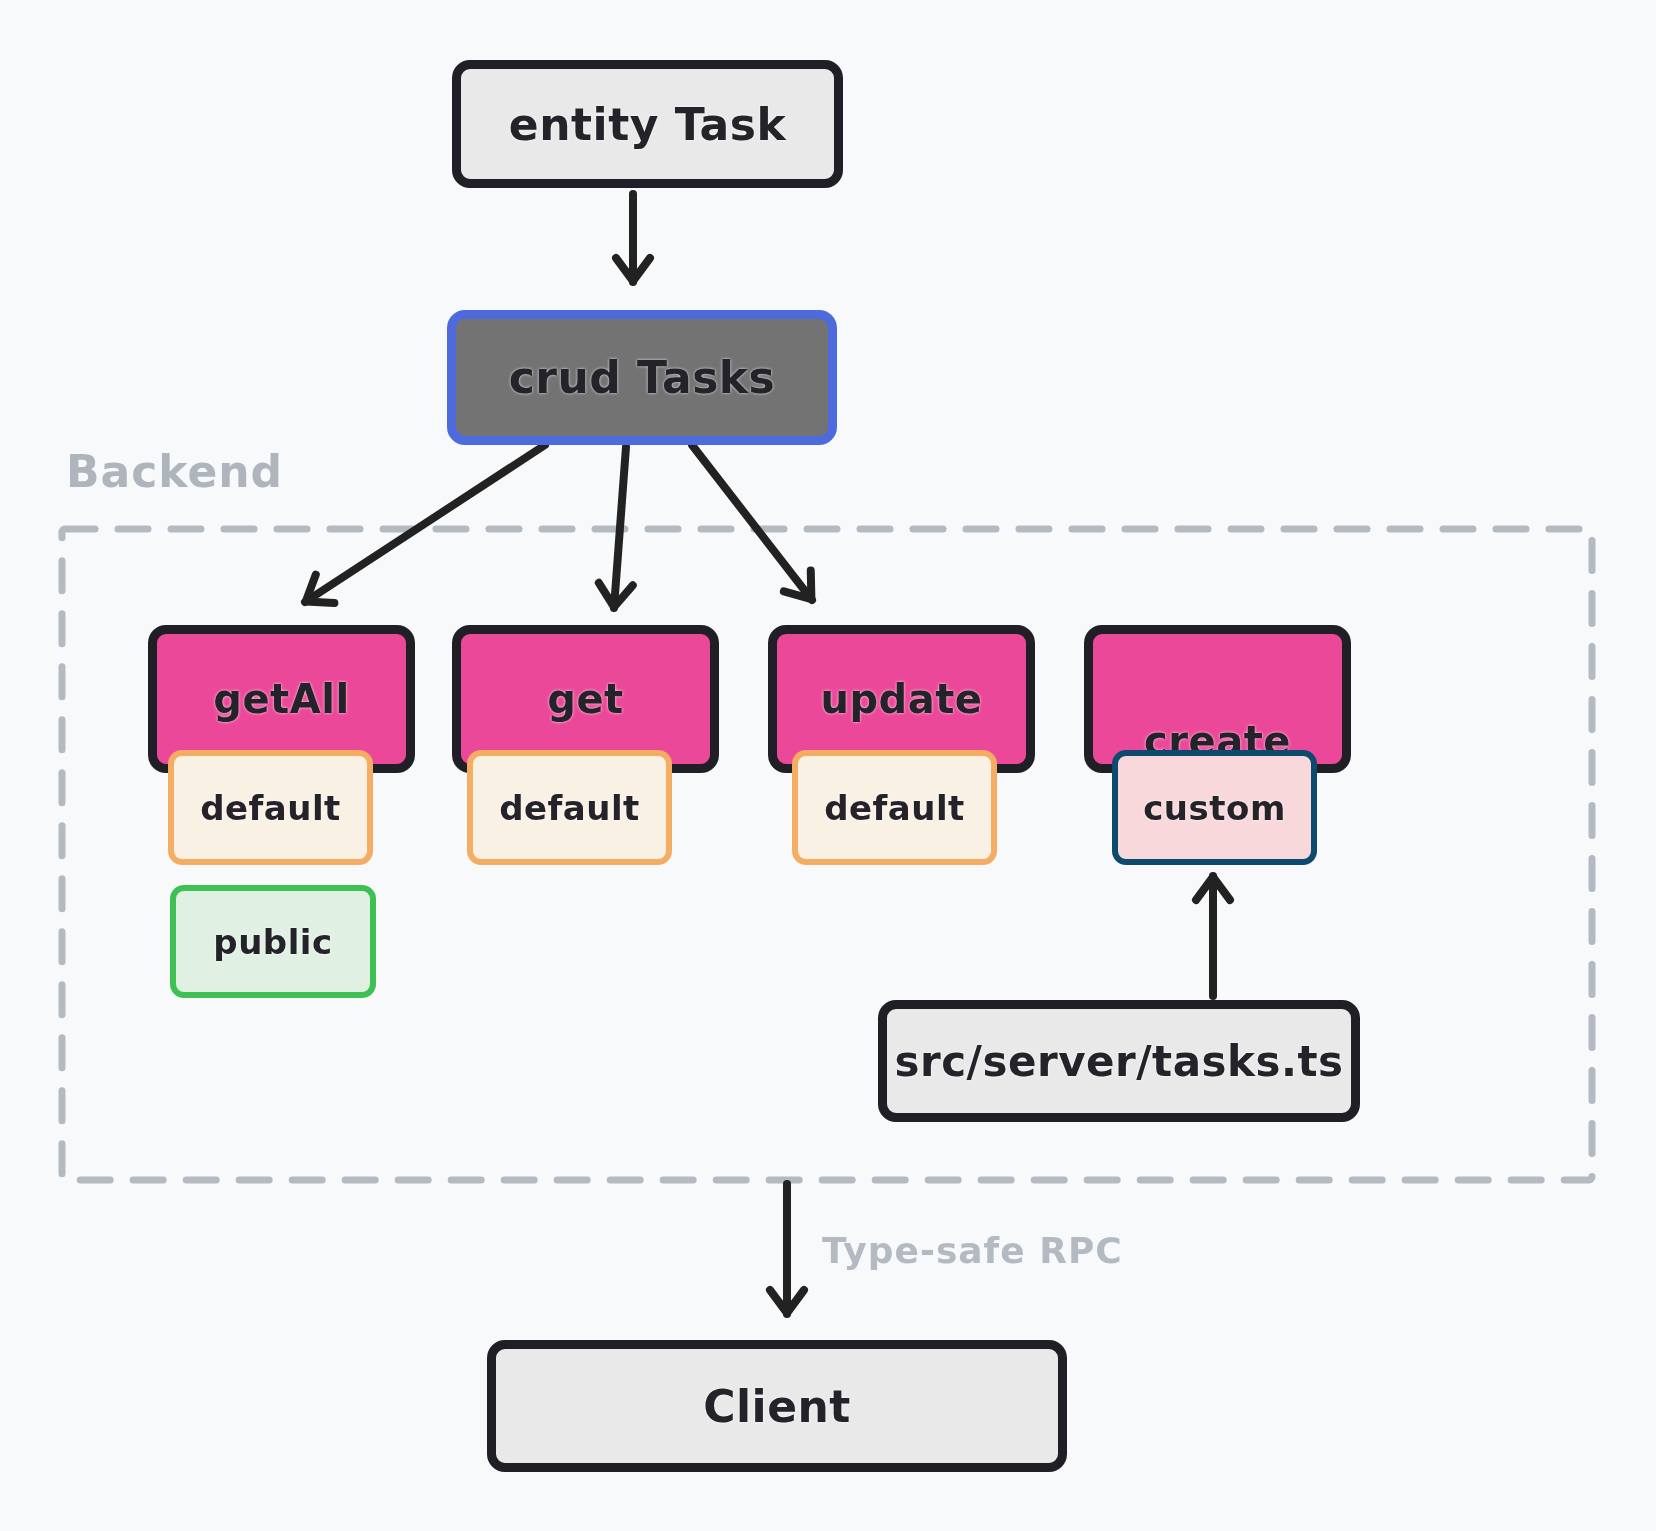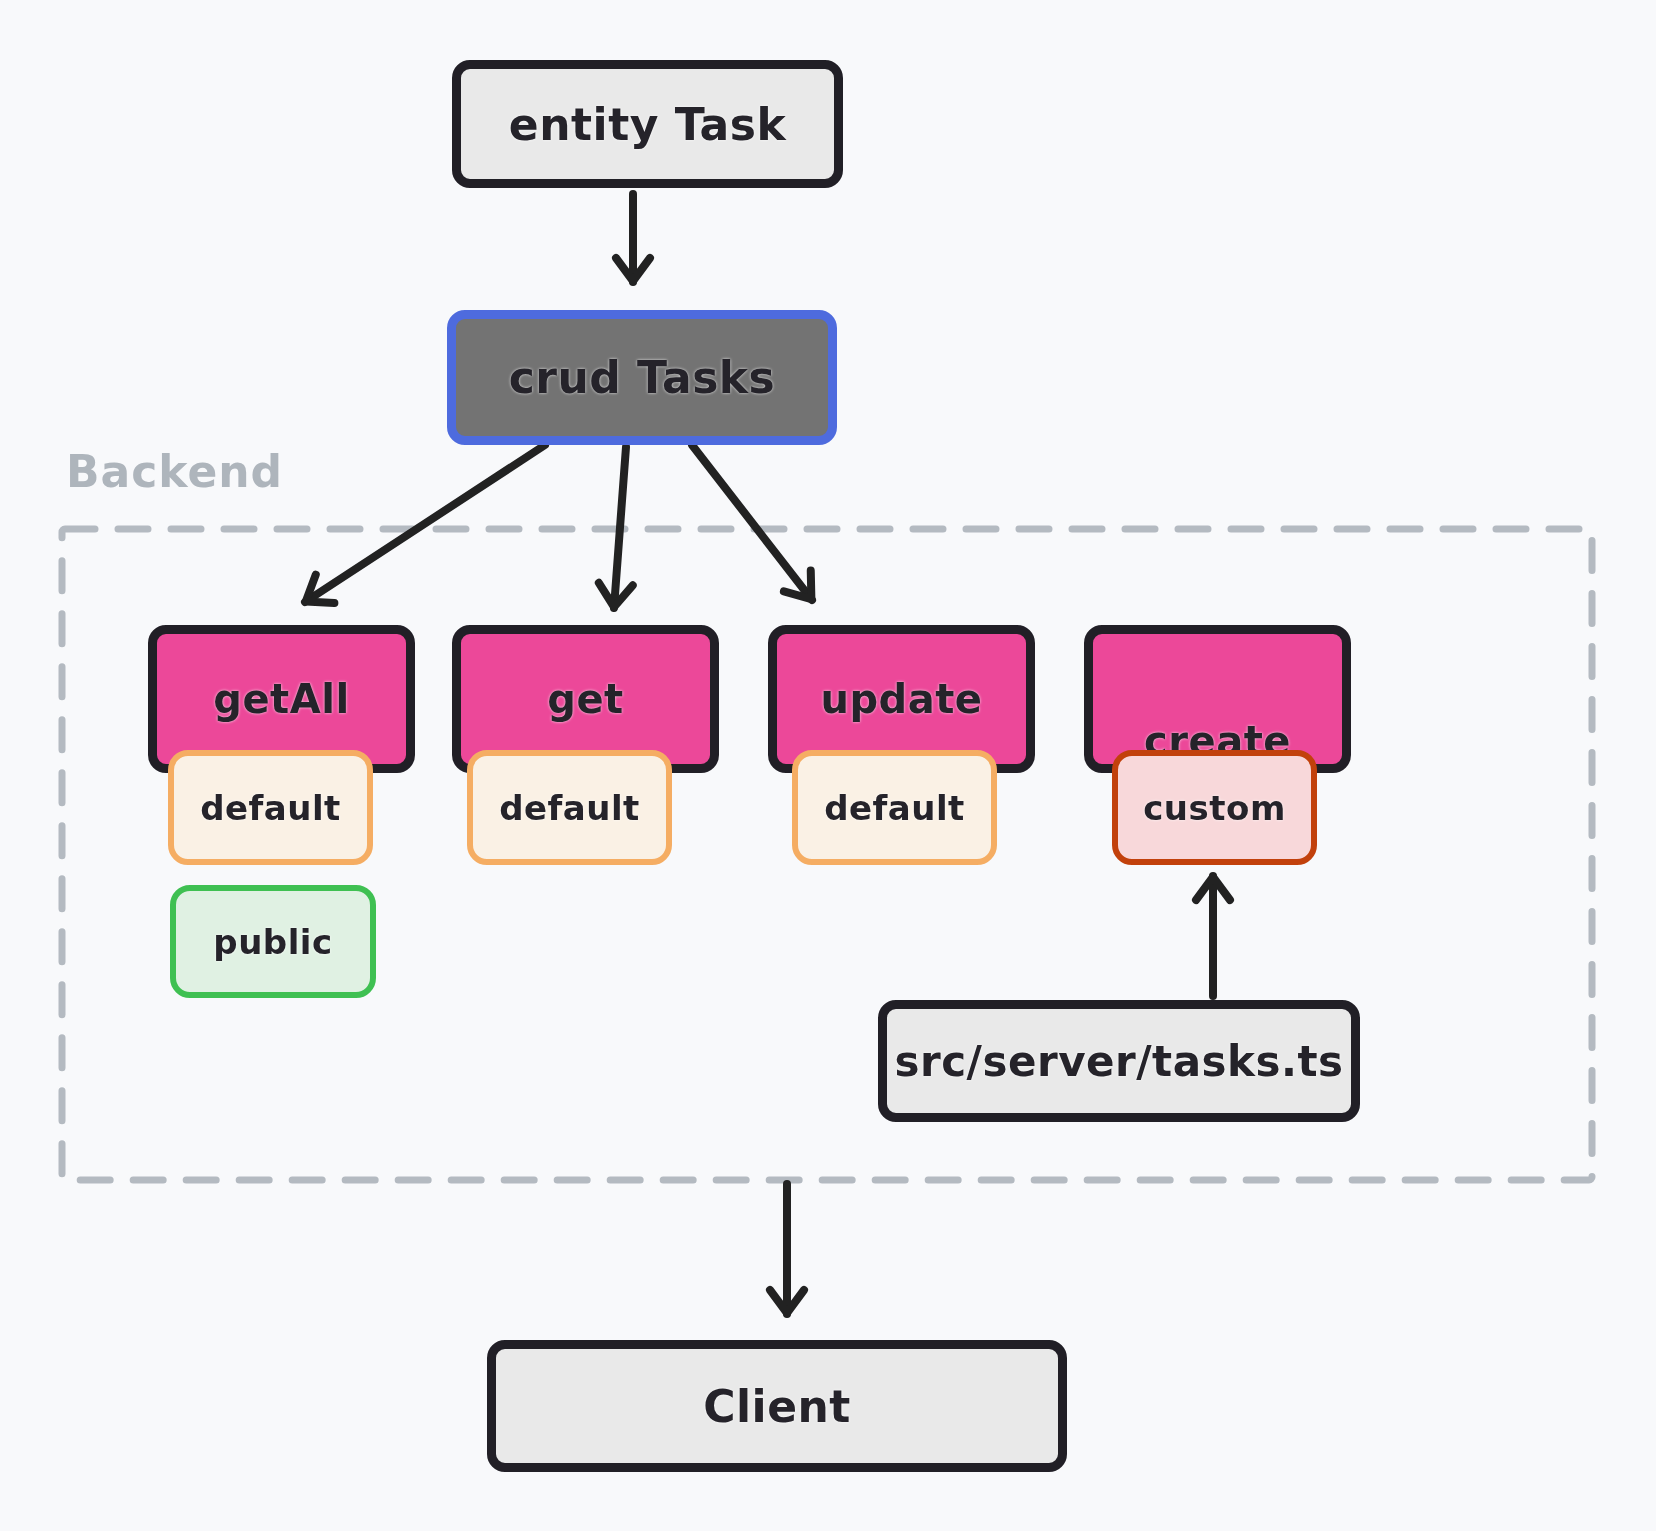--- a/index.html
+++ b/index.html
@@ -48,39 +48,39 @@
     background: #ec4899;
     border: 9px solid #211f26;
     font-size: 40px;
   }
   .badge {
     position: absolute;
     display: flex;
     align-items: center;
     justify-content: center;
     box-sizing: border-box;
-    border-radius: 20px;
+    border-radius: 14px;
     font-weight: bold;
     font-size: 34px;
     color: #25232a;
     text-shadow: 0 0 3px rgba(255,255,255,0.85);
     z-index: 3;
     letter-spacing: 0.5px;
   }
   .badge-default {
     background: #faf1e5;
     border: 6px solid #f5ad63;
   }
   .badge-public {
     background: #e0f1e3;
     border: 6px solid #3fc052;
   }
   .badge-custom {
     background: #f8d8da;
-    border: 6px solid #c2410c;
+    border: 6px solid #0c4a6e;
   }
   .region-label {
     position: absolute;
     font-weight: bold;
     font-size: 44px;
     color: #aeb5bc;
     letter-spacing: 1px;
     z-index: 2;
   }
   .rpc-label {
@@ -167,18 +167,19 @@
     <span>default</span>
   </div>
   <div id="bCustom" class="badge badge-custom">
     <span>custom</span>
   </div>
 
   <div id="filePath" class="node node-gray">
     <span>src/server/tasks.ts</span>
   </div>
 
+  <div id="rpcLabel" class="rpc-label">Type-safe RPC</div>
 
   <div id="client" class="node node-gray">
     <span>Client</span>
   </div>
 
 </div>
 
 </body></html>

